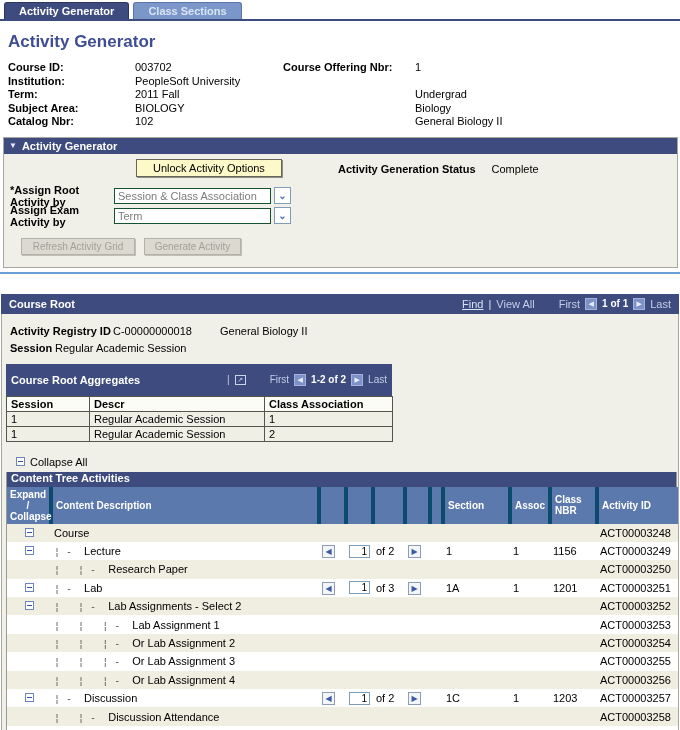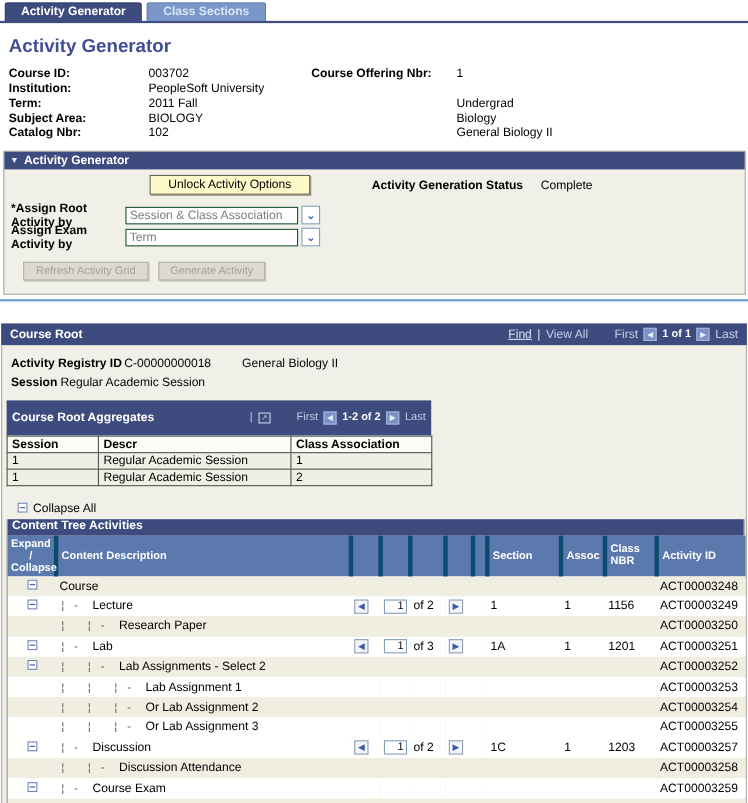--- a/index.html
+++ b/index.html
@@ -382,20 +382,33 @@
               <td class="c2"></td>
               <td class="c3"></td>
               <td class="c4"></td>
               <td class="c5"></td>
               <td class="c6"></td>
               <td class="c7"></td>
               <td class="c8"></td>
               <td class="c9"></td>
               <td class="c10">ACT00003255</td>
             </tr>
+            <tr class="alt">
+              <td class="c0"></td>
+              <td class="c1"><span class="pfx">¦   ¦   ¦ -  </span><span>Or Lab Assignment 4</span></td>
+              <td class="c2"></td>
+              <td class="c3"></td>
+              <td class="c4"></td>
+              <td class="c5"></td>
+              <td class="c6"></td>
+              <td class="c7"></td>
+              <td class="c8"></td>
+              <td class="c9"></td>
+              <td class="c10">ACT00003256</td>
+            </tr>
             <tr class="w">
               <td class="c0"><span class="cbox"><b></b></span></td>
               <td class="c1"><span class="pfx">¦ -  </span><span>Discussion</span></td>
               <td class="c2"><span class="navbtn">◀</span></td>
               <td class="c3"><input class="navin" value="1" style=""></td>
               <td class="c4"><span>of 2</span></td>
               <td class="c5"><span class="navbtn">▶</span></td>
               <td class="c6"></td>
               <td class="c7">1C</td>
               <td class="c8">1</td>

